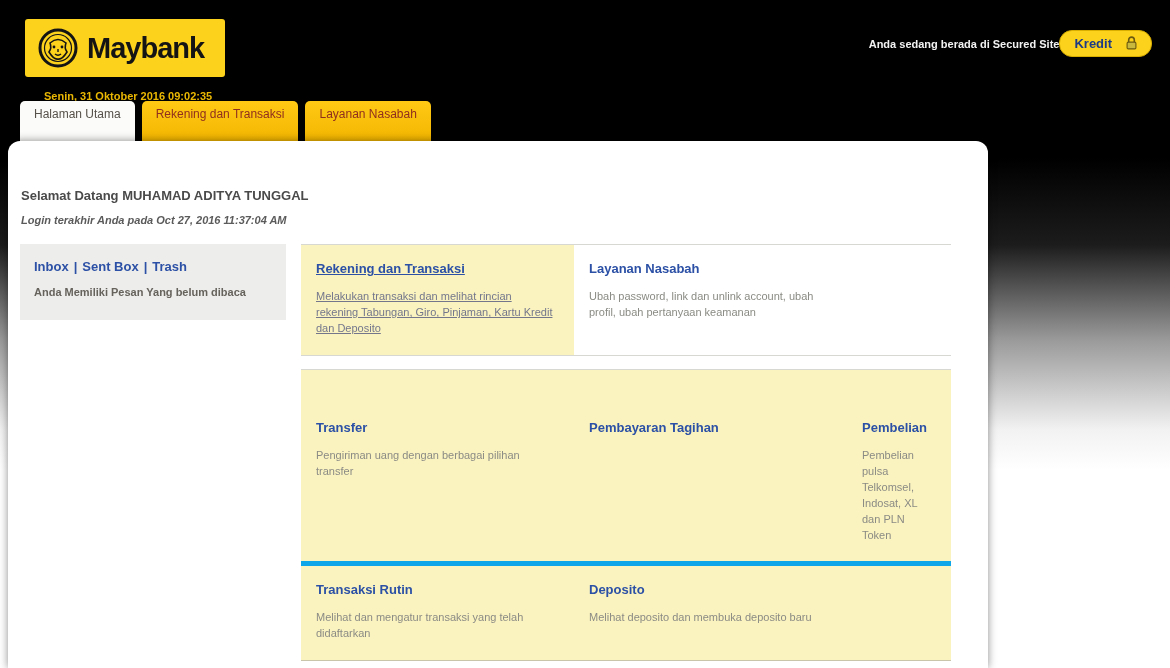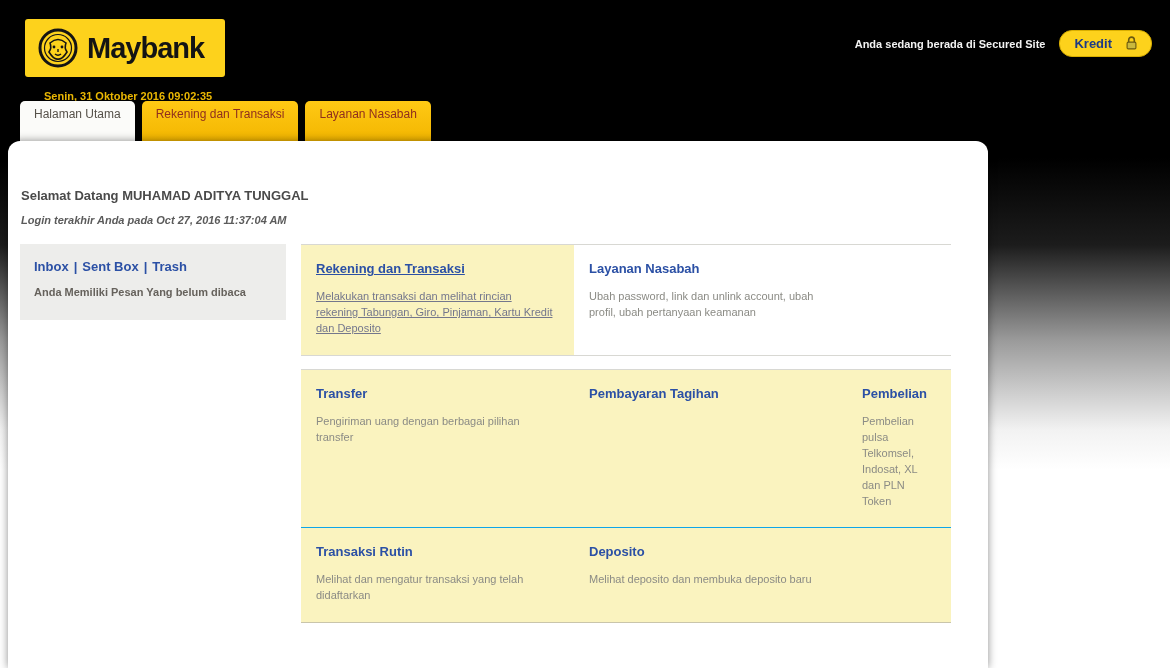--- a/index.html
+++ b/index.html
@@ -11,21 +11,21 @@
 
   
   .header { position:relative; width:100%; height:141px; background:transparent; }
   .logo {
     position:absolute; left:25px; top:19px; width:200px; height:58px;
     background:#fdd21c; border-radius:3px;
     display:flex; align-items:center; gap:8px; padding:0 12px; cursor:pointer;
   }
   .logo-word { font-size:29px; font-weight:800; color:#141414; letter-spacing:-1px; }
   .secured-row {
-    position:absolute; right:18px; top:30px; display:flex; align-items:center; gap:14px;
+    position:absolute; right:18px; top:30px; display:flex; align-items:center; 
   }
   .secured-text { color:#f2f2f2; font-size:11px; font-weight:700; }
   .logout-btn {
     display:flex; align-items:center; gap:12px;
     background:#fdd21c; border:1px solid #d9ae00; border-radius:13px;
     padding:4px 12px 5px 14px; cursor:pointer;
   }
   .logout-label { color:#1c3a86; font-size:13px; font-weight:700; }
   .datetime {
     position:absolute; left:8px; top:90px;
@@ -66,21 +66,21 @@
   .grid3 { display:grid; grid-template-columns:273px 273px 1fr; }
   .row1 { border-top:1px solid #d8d8d3; border-bottom:1px solid #d8d8d3; }
   .cell { padding:14px 20px 18px 15px; min-height:96px; }
   .cell--hl { background:#faf3bf; }
   .card-title { font-size:13px; font-weight:700; color:#2b50a5; cursor:pointer; display:inline-block; }
   .card-title--link { text-decoration:underline; }
   .card-desc { margin-top:12px; font-size:11px; color:#8b8b85; line-height:1.45; max-width:250px; }
   .card-desc--link { color:#74778c; text-decoration:underline; cursor:pointer; }
   .spacer { height:13px; }
   .yellow-block { background:#faf3bf; border-top:1px solid #d8d8d3; border-bottom:1px solid #c9c5ab; }
-  .row2 { border-bottom:1px solid #0ea5e9; }
+  .row2 { border-bottom:5px solid #0ea5e9;margin-top:34px; }
   .row2 .cell { min-height:97px; }
   .row3 .cell { min-height:85px; }
 
   .icon { display:inline-flex; }
 </style>
 </head>
 <body>
 
 <div class="header">
   <div class="logo">

